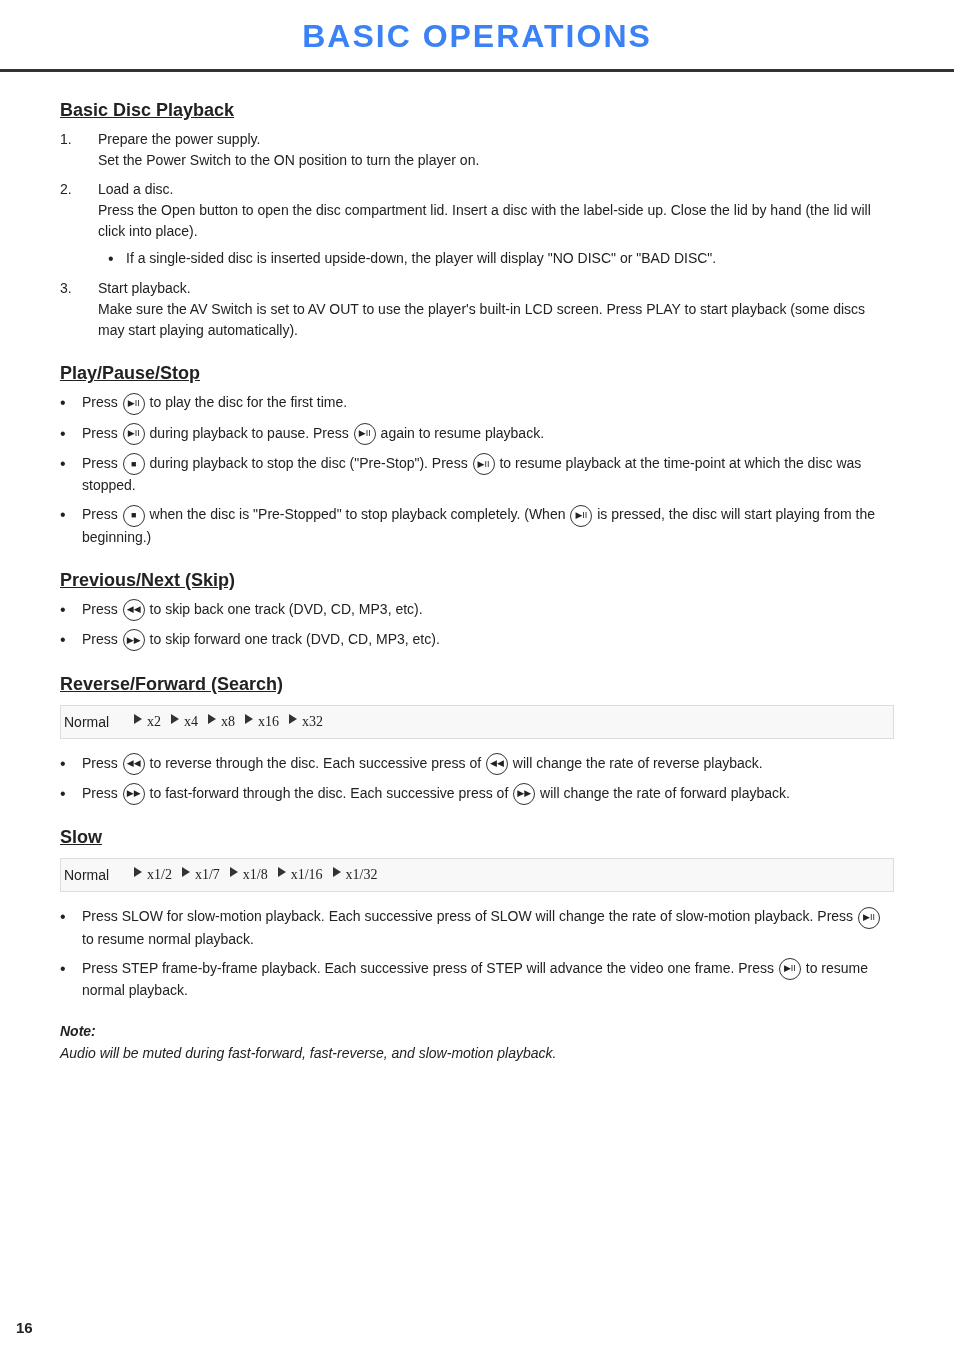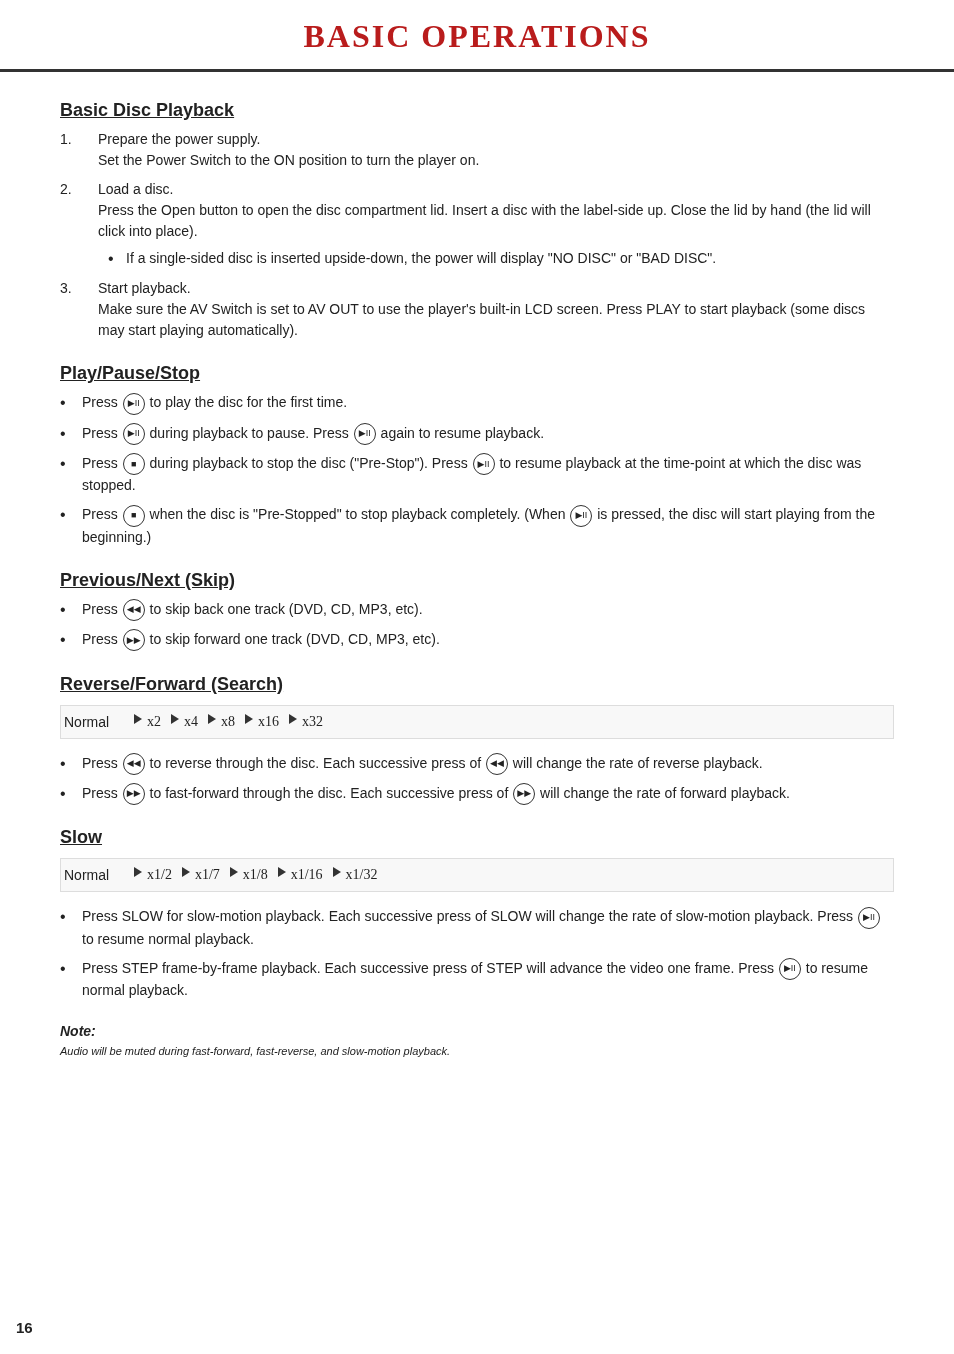--- a/index.html
+++ b/index.html
@@ -18,22 +18,21 @@
       border-bottom: 3px solid #333;
       padding: 18px 0 14px 0;
       text-align: center;
       margin-bottom: 10px;
     }
 
     .page-title {
       font-size: 32px;
       font-weight: 900;
       letter-spacing: 2px;
-      color: #b91c1c;
-      font-family: Liberation Serif, serif;
+      color: #3b82f6;
     }
 
     .content {
       padding: 18px 60px 40px 60px;
     }
 
     .section {
       margin-bottom: 22px;
     }
 
@@ -137,21 +136,21 @@
 
     .note-title {
       font-weight: bold;
       font-style: italic;
       font-size: 14px;
       margin-bottom: 4px;
     }
 
     .note-text {
       font-style: italic;
-      font-size: 11px;
+      font-size: 14px;
       line-height: 1.5;
     }
 
     .page-number {
       position: absolute;
       bottom: 18px;
       left: 16px;
       font-weight: bold;
       font-size: 15px;
     }
@@ -188,21 +187,21 @@
           <span>Set the Power Switch to the ON position to turn the player on.</span>
         </div>
       </li>
       <li>
         <span class="num">2.</span>
         <div class="list-content">
           <span>Load a disc.</span><br>
           <span>Press the Open button to open the disc compartment lid. Insert a disc with the label-side up. Close the lid by hand (the lid will click into place).</span>
           <div class="sub-bullet">
             <span class="bullet-dot">•</span>
-            <span class="bullet-text">If a single-sided disc is inserted upside-down, the power will display "NO DISC" or "BAD DISC".</span>
+            <span class="bullet-text">If a single-sided disc is inserted upside-down, the player will display "NO DISC" or "BAD DISC".</span>
           </div>
         </div>
       </li>
       <li>
         <span class="num">3.</span>
         <div class="list-content">
           <span>Start playback.</span><br>
           <span>Make sure the AV Switch is set to AV OUT to use the player's built-in LCD screen. Press PLAY to start playback (some discs may start playing automatically).</span>
         </div>
       </li>

